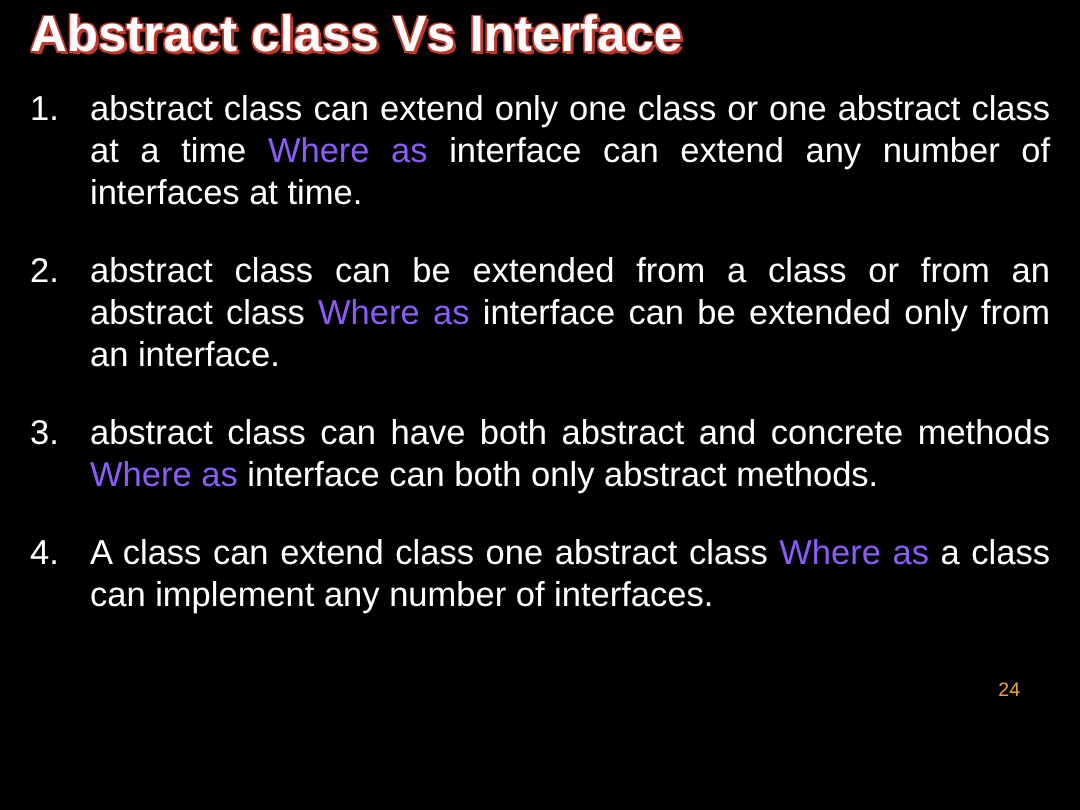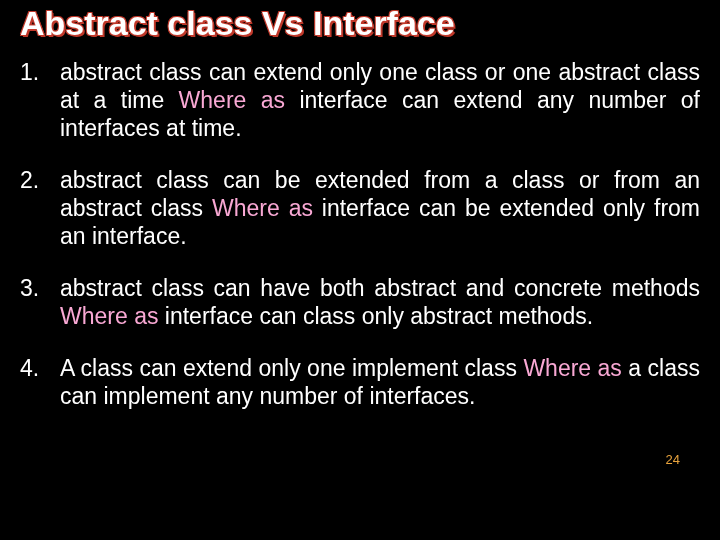--- a/index.html
+++ b/index.html
@@ -50,21 +50,21 @@
   }
   .num {
     flex: 0 0 40px;
     text-align: left;
     padding-left: 2px;
   }
   .txt {
     flex: 1;
   }
   .whereas {
-    color: #f9a8d4;
+    color: #8b5cf6;
   }
   .pagenum {
     position: absolute;
     bottom: 12px;
     right: 40px;
     color: #e8a33d;
     font-size: 13px;
   }
 </style>
 </head>
@@ -77,22 +77,22 @@
     <div class="item">
       <div class="num">1.</div>
       <div class="txt"><span>abstract class can extend only one class or one abstract class at a time </span><span class="whereas">Where as</span><span> interface can extend any number of interfaces at time.</span></div>
     </div>
     <div class="item">
       <div class="num">2.</div>
       <div class="txt"><span>abstract  class  can be extended from a class or from an abstract class </span><span class="whereas">Where as</span><span> interface can be extended only from an interface.</span></div>
     </div>
     <div class="item">
       <div class="num">3.</div>
-      <div class="txt"><span>abstract  class  can  have  both  abstract and concrete methods </span><span class="whereas">Where as</span><span> interface can  class only abstract methods.</span></div>
+      <div class="txt"><span>abstract  class  can  have  both  abstract and concrete methods </span><span class="whereas">Where as</span><span> interface can  both only abstract methods.</span></div>
     </div>
     <div class="item">
       <div class="num">4.</div>
-      <div class="txt"><span>A class can extend only one implement class </span><span class="whereas">Where as</span><span> a class can implement any number of interfaces.</span></div>
+      <div class="txt"><span>A class can extend class one abstract class </span><span class="whereas">Where as</span><span> a class can implement any number of interfaces.</span></div>
     </div>
   </div>
 
   <div class="pagenum">24</div>
 </div>
 
 </body></html>

